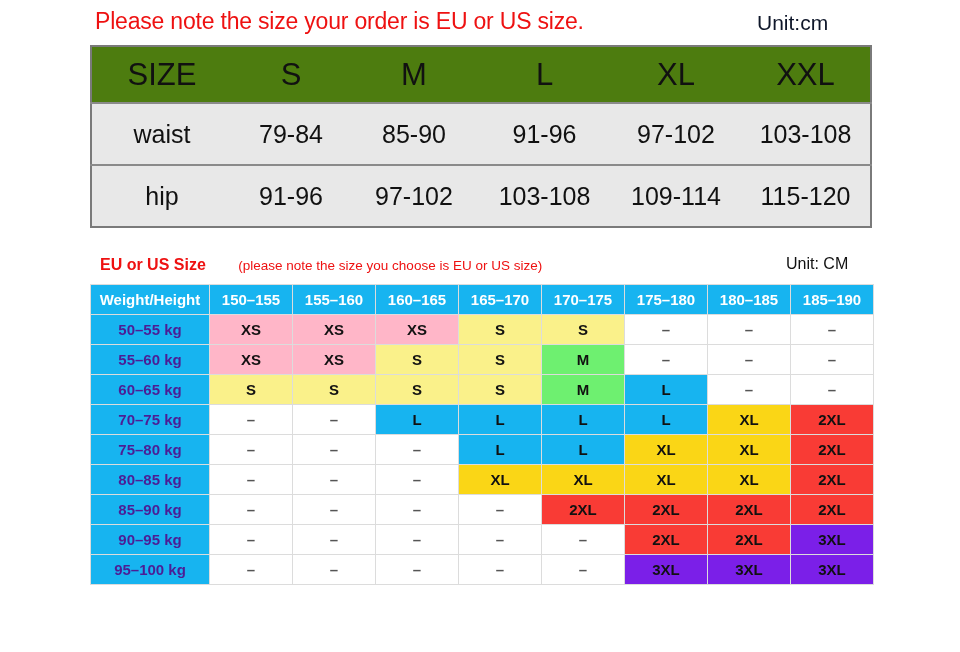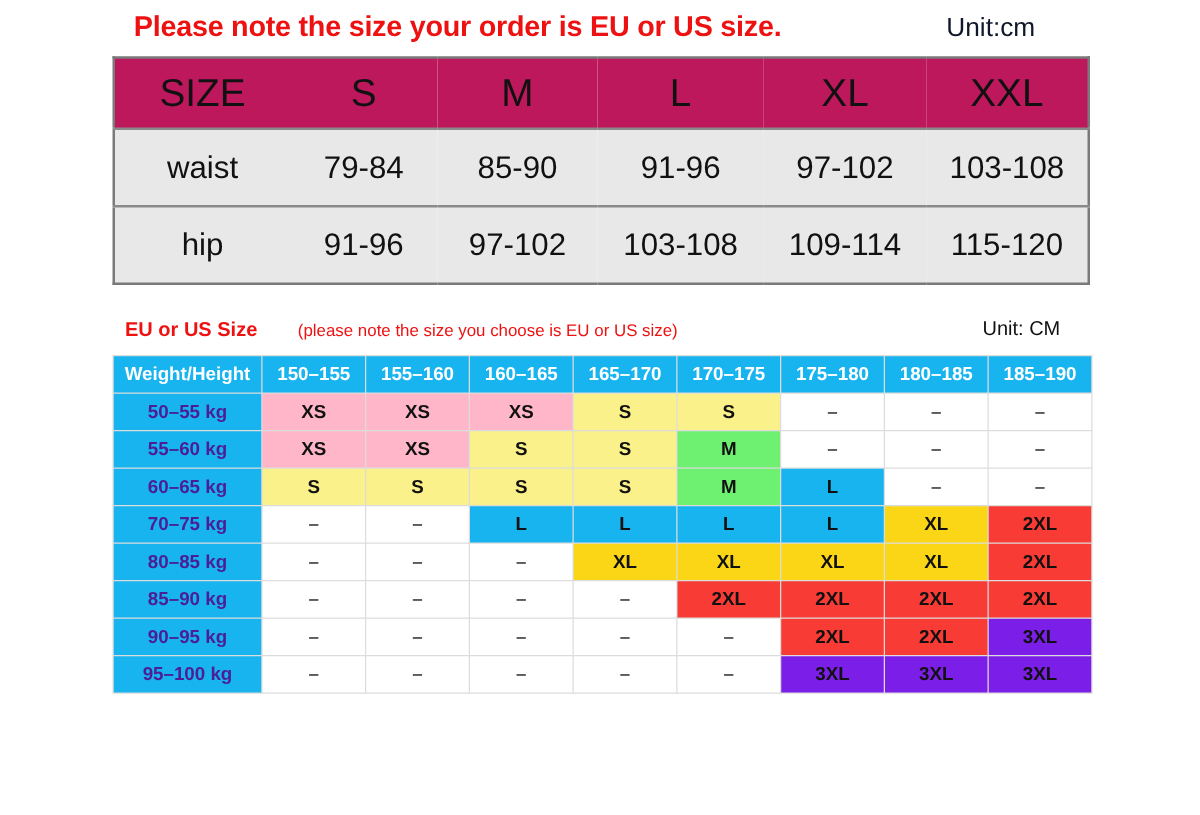--- a/index.html
+++ b/index.html
@@ -20,25 +20,24 @@
     left: 0;
     top: 8px;
     width: 960px;
     height: 30px;
   }
   #notice-text {
     position: absolute;
     left: 95px;
     top: 0;
     font-size: 23px;
-    font-weight: bold;
+    font-weight: normal;
     color: #ee1111;
     letter-spacing: -0.2px;
     white-space: nowrap;
-    margin-left: 12px;
   }
   #unit-cm-top {
     position: absolute;
     left: 757px;
     top: 3px;
     font-size: 21px;
     color: #0f172a;
     white-space: nowrap;
   }
 
@@ -58,21 +57,21 @@
     border-bottom: 2px solid #8a8a8a;
     text-align: center;
     vertical-align: middle;
     padding: 0;
     color: #111111;
   }
   #size-table tr:last-child td { border-bottom: 0; }
 
   #size-table tr.header-row td {
     height: 55px;
-    background: #be185d;
+    background: #4d7c0f;
     font-size: 31px;
     font-weight: normal;
   }
   #size-table tr.data-row td {
     height: 60px;
     background: #e8e8e8;
     font-size: 25px;
     margin-top: 32px;
   }
   #size-table td.row-label {
@@ -251,20 +250,31 @@
         <td class="col-h cc-none">–</td>
         <td class="col-h cc-none">–</td>
         <td class="col-h cc-blue">L</td>
         <td class="col-h cc-blue">L</td>
         <td class="col-h cc-blue">L</td>
         <td class="col-h cc-blue">L</td>
         <td class="col-h cc-gold">XL</td>
         <td class="col-h cc-red">2XL</td>
       </tr>
       <tr>
+        <td class="rowhdr col-weight">75–80 kg</td>
+        <td class="col-h cc-none">–</td>
+        <td class="col-h cc-none">–</td>
+        <td class="col-h cc-none">–</td>
+        <td class="col-h cc-blue">L</td>
+        <td class="col-h cc-blue">L</td>
+        <td class="col-h cc-gold">XL</td>
+        <td class="col-h cc-gold">XL</td>
+        <td class="col-h cc-red">2XL</td>
+      </tr>
+      <tr>
         <td class="rowhdr col-weight">80–85 kg</td>
         <td class="col-h cc-none">–</td>
         <td class="col-h cc-none">–</td>
         <td class="col-h cc-none">–</td>
         <td class="col-h cc-gold">XL</td>
         <td class="col-h cc-gold">XL</td>
         <td class="col-h cc-gold">XL</td>
         <td class="col-h cc-gold">XL</td>
         <td class="col-h cc-red">2XL</td>
       </tr>

